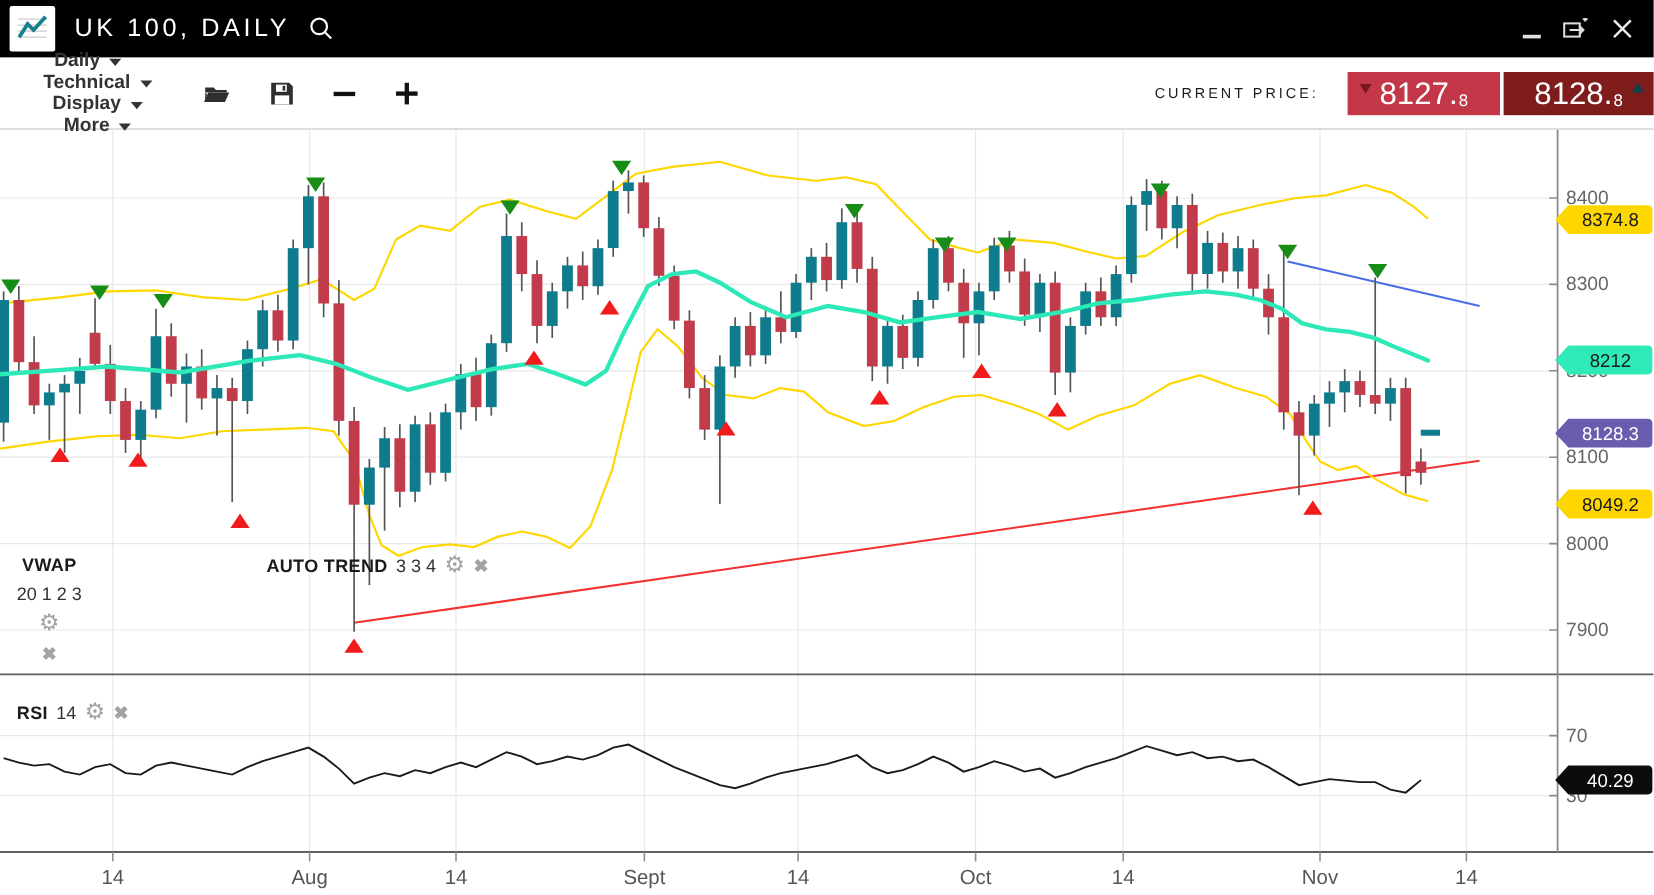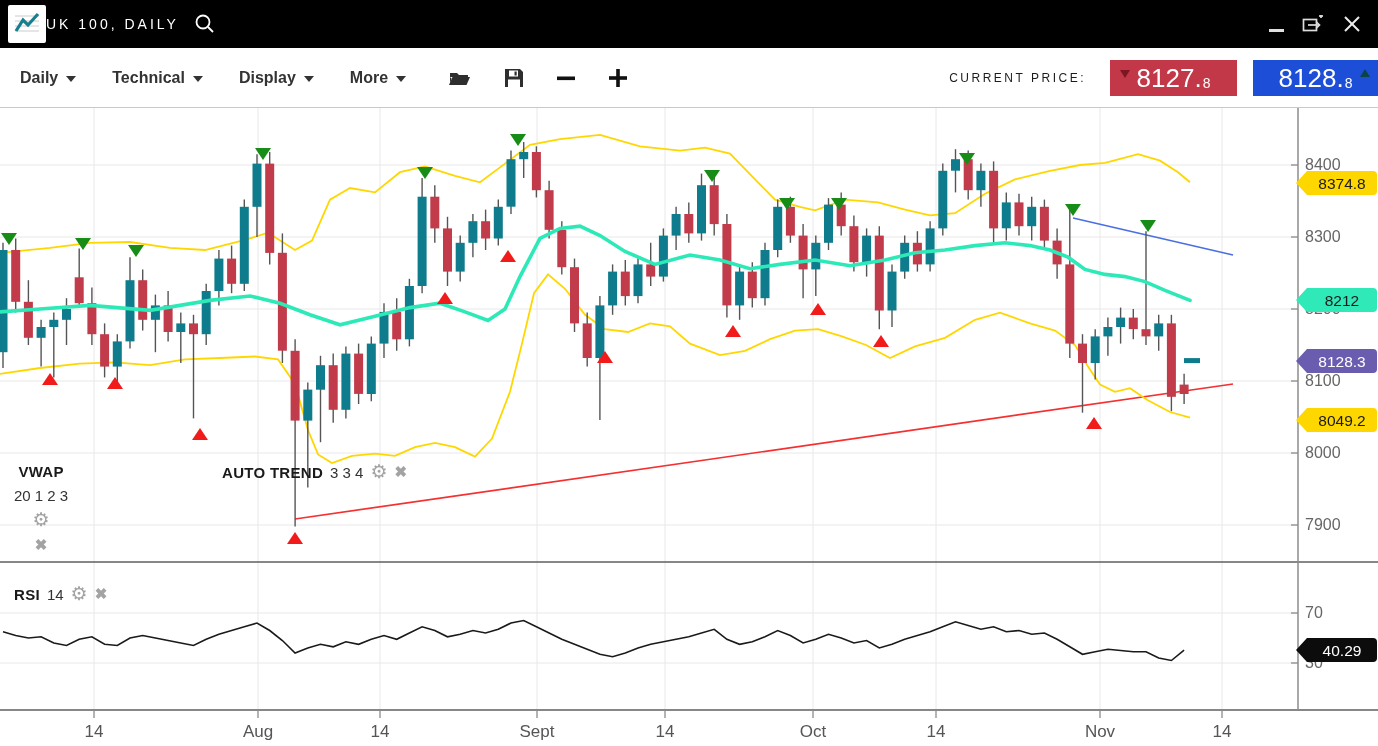--- a/index.html
+++ b/index.html
@@ -3,38 +3,38 @@
 <meta charset="utf-8">
 <style>
   html,body{margin:0;padding:0;}
   body{width:1378px;height:746px;position:relative;overflow:hidden;background:#fff;
        font-family:"Liberation Sans",sans-serif;}
   #chart-svg{position:absolute;left:0;top:0;z-index:1;}
   .topbar{position:absolute;left:0;top:0;width:1378px;height:48px;background:#000;
           display:flex;align-items:center;z-index:10;color:#fff;}
   .logo{width:38px;height:38px;margin-left:8px;background:#fff;border-radius:2px;
         display:flex;align-items:center;justify-content:center;}
-  .apptitle{font-size:14px;letter-spacing:3px;font-weight:400;color:#fff;}
+  .apptitle{margin-left:16px;font-size:21px;letter-spacing:3px;font-weight:400;color:#fff;}
   .searchwrap{margin-left:14px;display:flex;align-items:center;}
   .wincontrols{margin-left:auto;margin-right:16px;display:flex;align-items:center;gap:18px;}
   .minbtn{width:15px;height:3px;background:#e0e0e0;margin-top:12px;}
   .toolbar{position:absolute;left:0;top:48px;width:1378px;height:59px;background:#fff;
            border-bottom:1px solid #c9c9c9;display:flex;align-items:center;z-index:10;}
   .menu{display:flex;align-items:center;gap:8px;font-size:16px;font-weight:700;color:#333;
         margin-left:36px;cursor:pointer;}
   .menu:first-child{margin-left:20px;}
   .caret{width:0;height:0;border-left:5px solid transparent;border-right:5px solid transparent;
          border-top:6px solid #333;margin-top:2px;}
   .tb-icons{display:flex;align-items:center;gap:32px;margin-left:42px;}
   .tb-icon{cursor:pointer;display:flex;align-items:center;}
   .cp-label{margin-left:auto;font-size:12px;letter-spacing:2.5px;color:#1c1c1c;font-weight:400;}
   .price-box{height:36px;display:flex;align-items:baseline;justify-content:center;color:#fff;
              position:relative;padding-top:0;align-items:center;}
   .price-red{width:127px;background:#c23848;margin-left:24px;}
-  .price-teal{width:125px;background:#1d4ed8;margin-left:16px;}
+  .price-teal{width:125px;background:#7f1d1d;margin-left:3px;}
   .pv-main{font-size:26px;line-height:36px;}
   .pv-frac{font-size:14px;margin-left:1px;align-self:flex-end;margin-bottom:5px;}
   .arr-down{position:absolute;left:10px;top:10px;width:0;height:0;border-left:5px solid transparent;
             border-right:5px solid transparent;border-top:8px solid #7c1622;}
   .arr-up{position:absolute;right:8px;top:9px;width:0;height:0;border-left:5px solid transparent;
           border-right:5px solid transparent;border-bottom:8px solid #0b434b;}
   .ind-row{position:absolute;display:flex;align-items:center;gap:7px;font-size:15px;
            color:#1a1a1a;z-index:5;height:18px;}
   #vwap-row{left:14px;top:463px;flex-direction:column;}
   #trend-row{left:190px;top:463px;margin-left:32px;}
@@ -372,21 +372,21 @@
     <span style="display:flex;">
       <svg width="20" height="20">
         <line x1="3" y1="3" x2="17" y2="17" stroke="#eeeeee" stroke-width="2"></line>
         <line x1="17" y1="3" x2="3" y2="17" stroke="#eeeeee" stroke-width="2"></line>
       </svg>
     </span>
   </div>
 </div>
 
 <div class="toolbar">
-  <div id="menus" style="display:flex;align-items:center;">
+  <div id="menus" style="display:flex;align-items:center;flex-direction:column;">
       <div class="menu">
         <span>Daily</span>
         <span class="caret"></span>
       </div>
       <div class="menu">
         <span>Technical</span>
         <span class="caret"></span>
       </div>
       <div class="menu">
         <span>Display</span>

